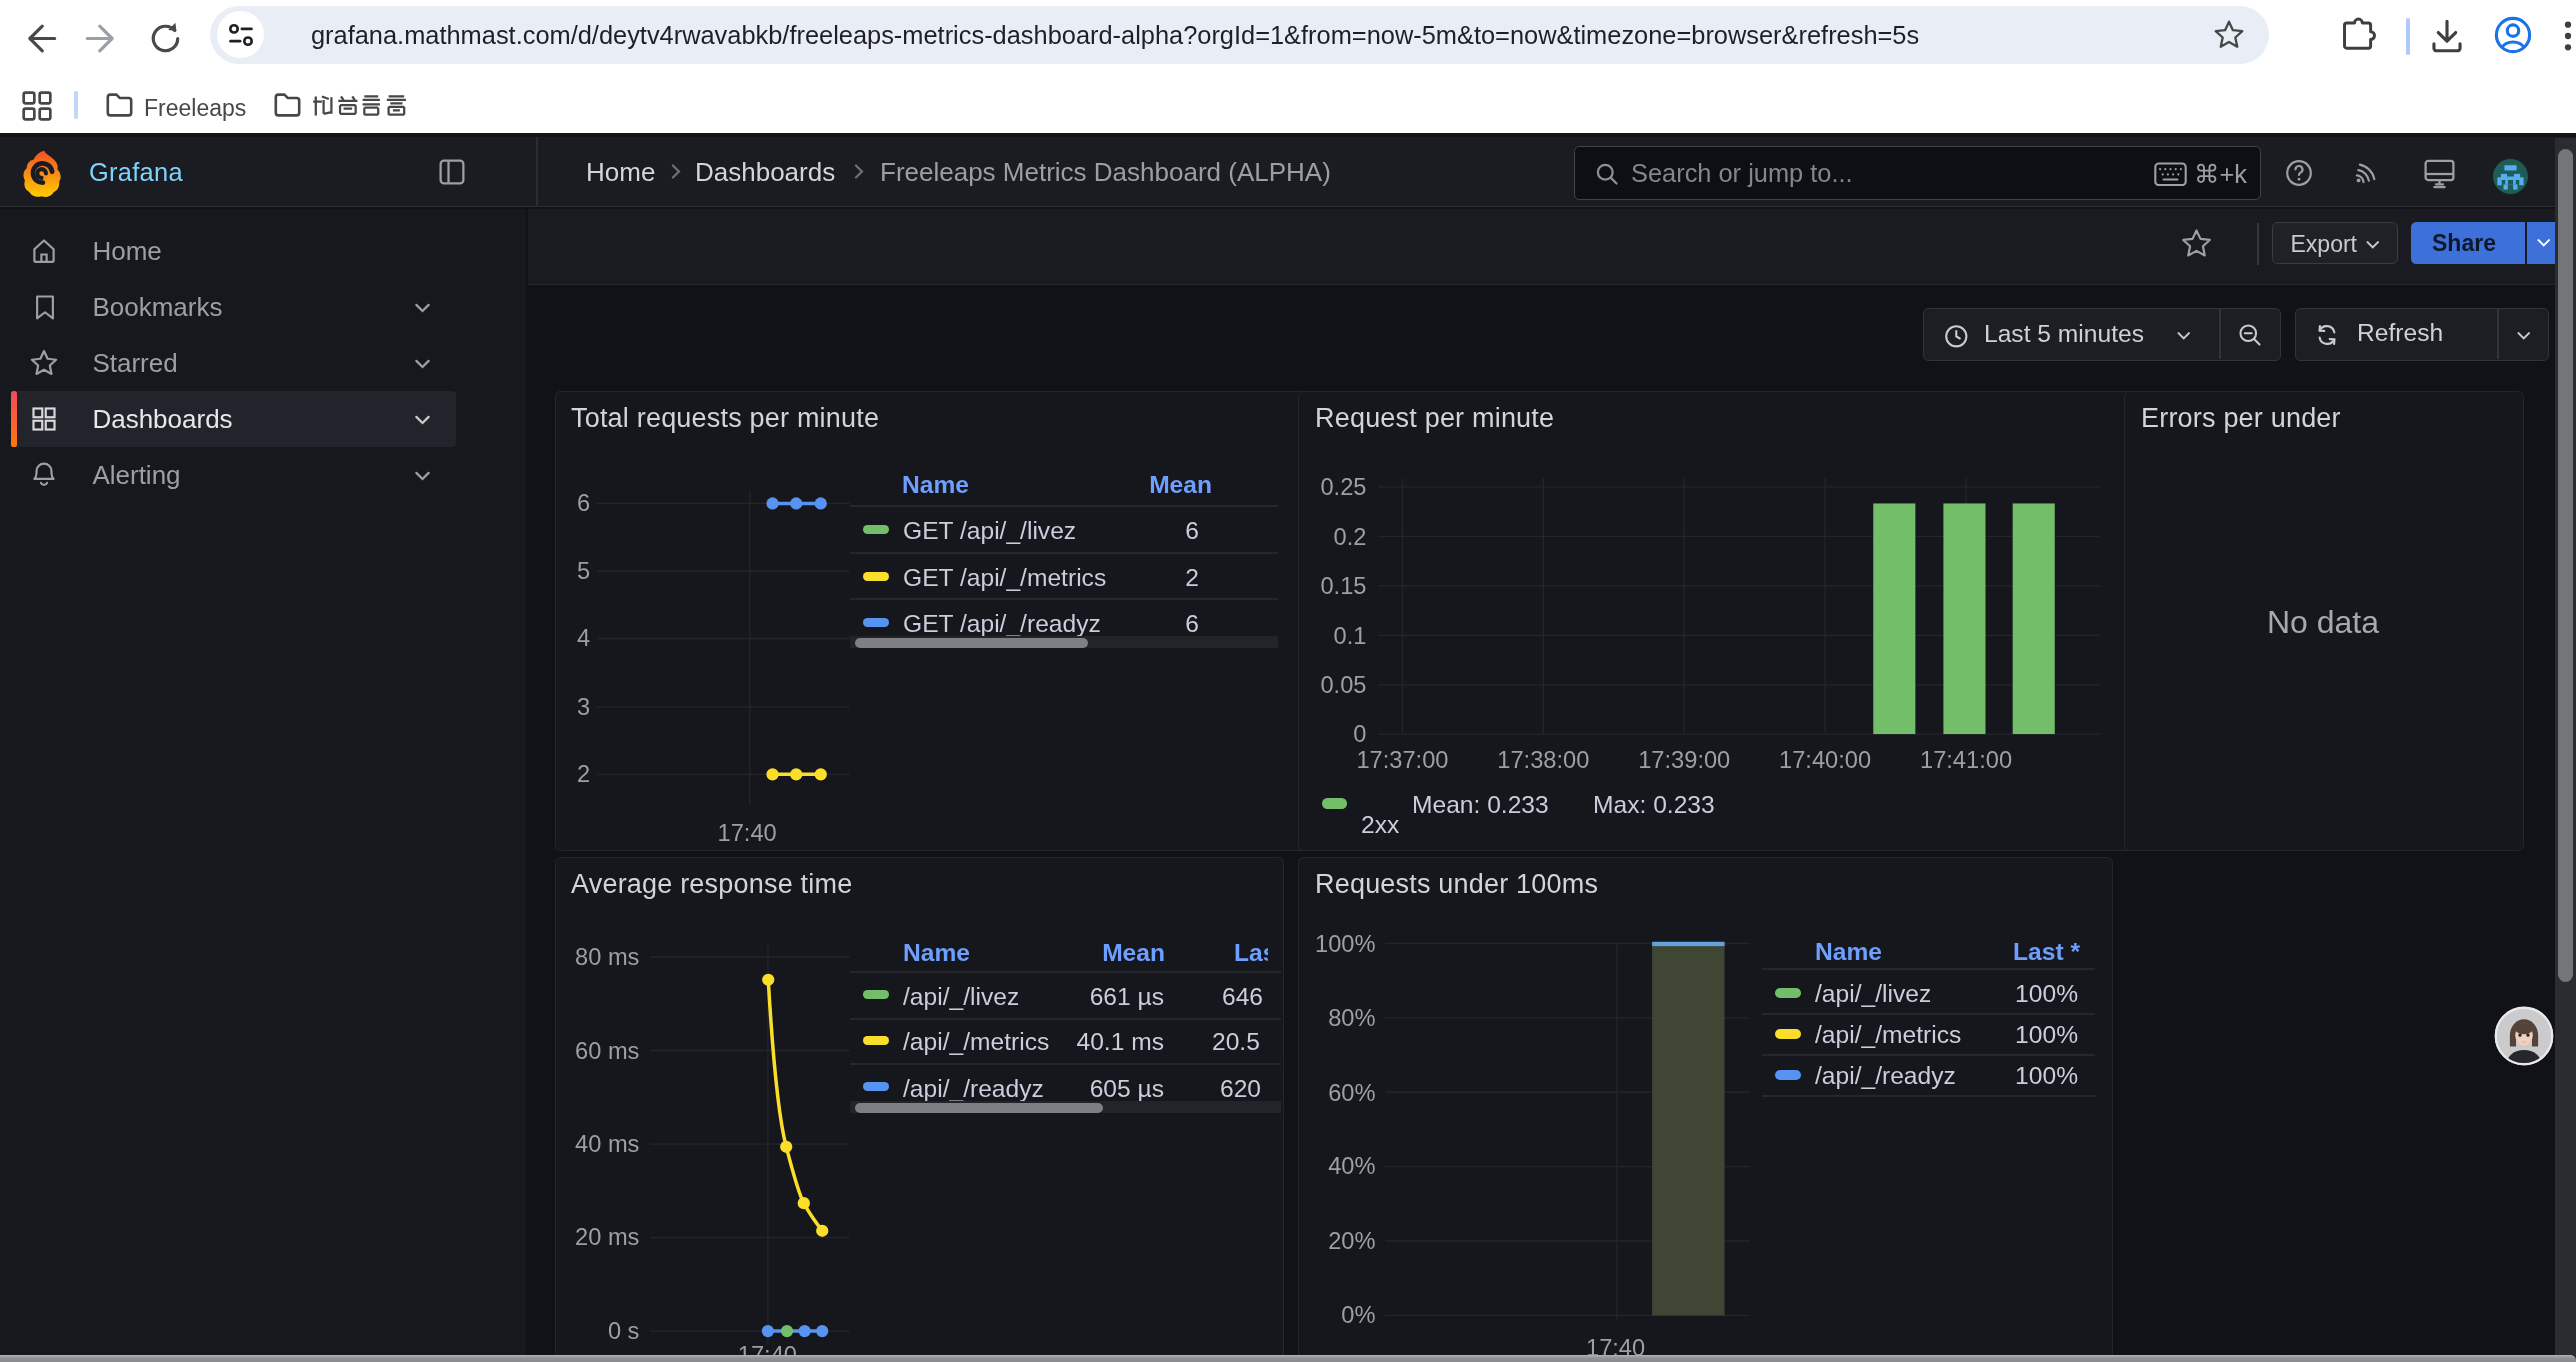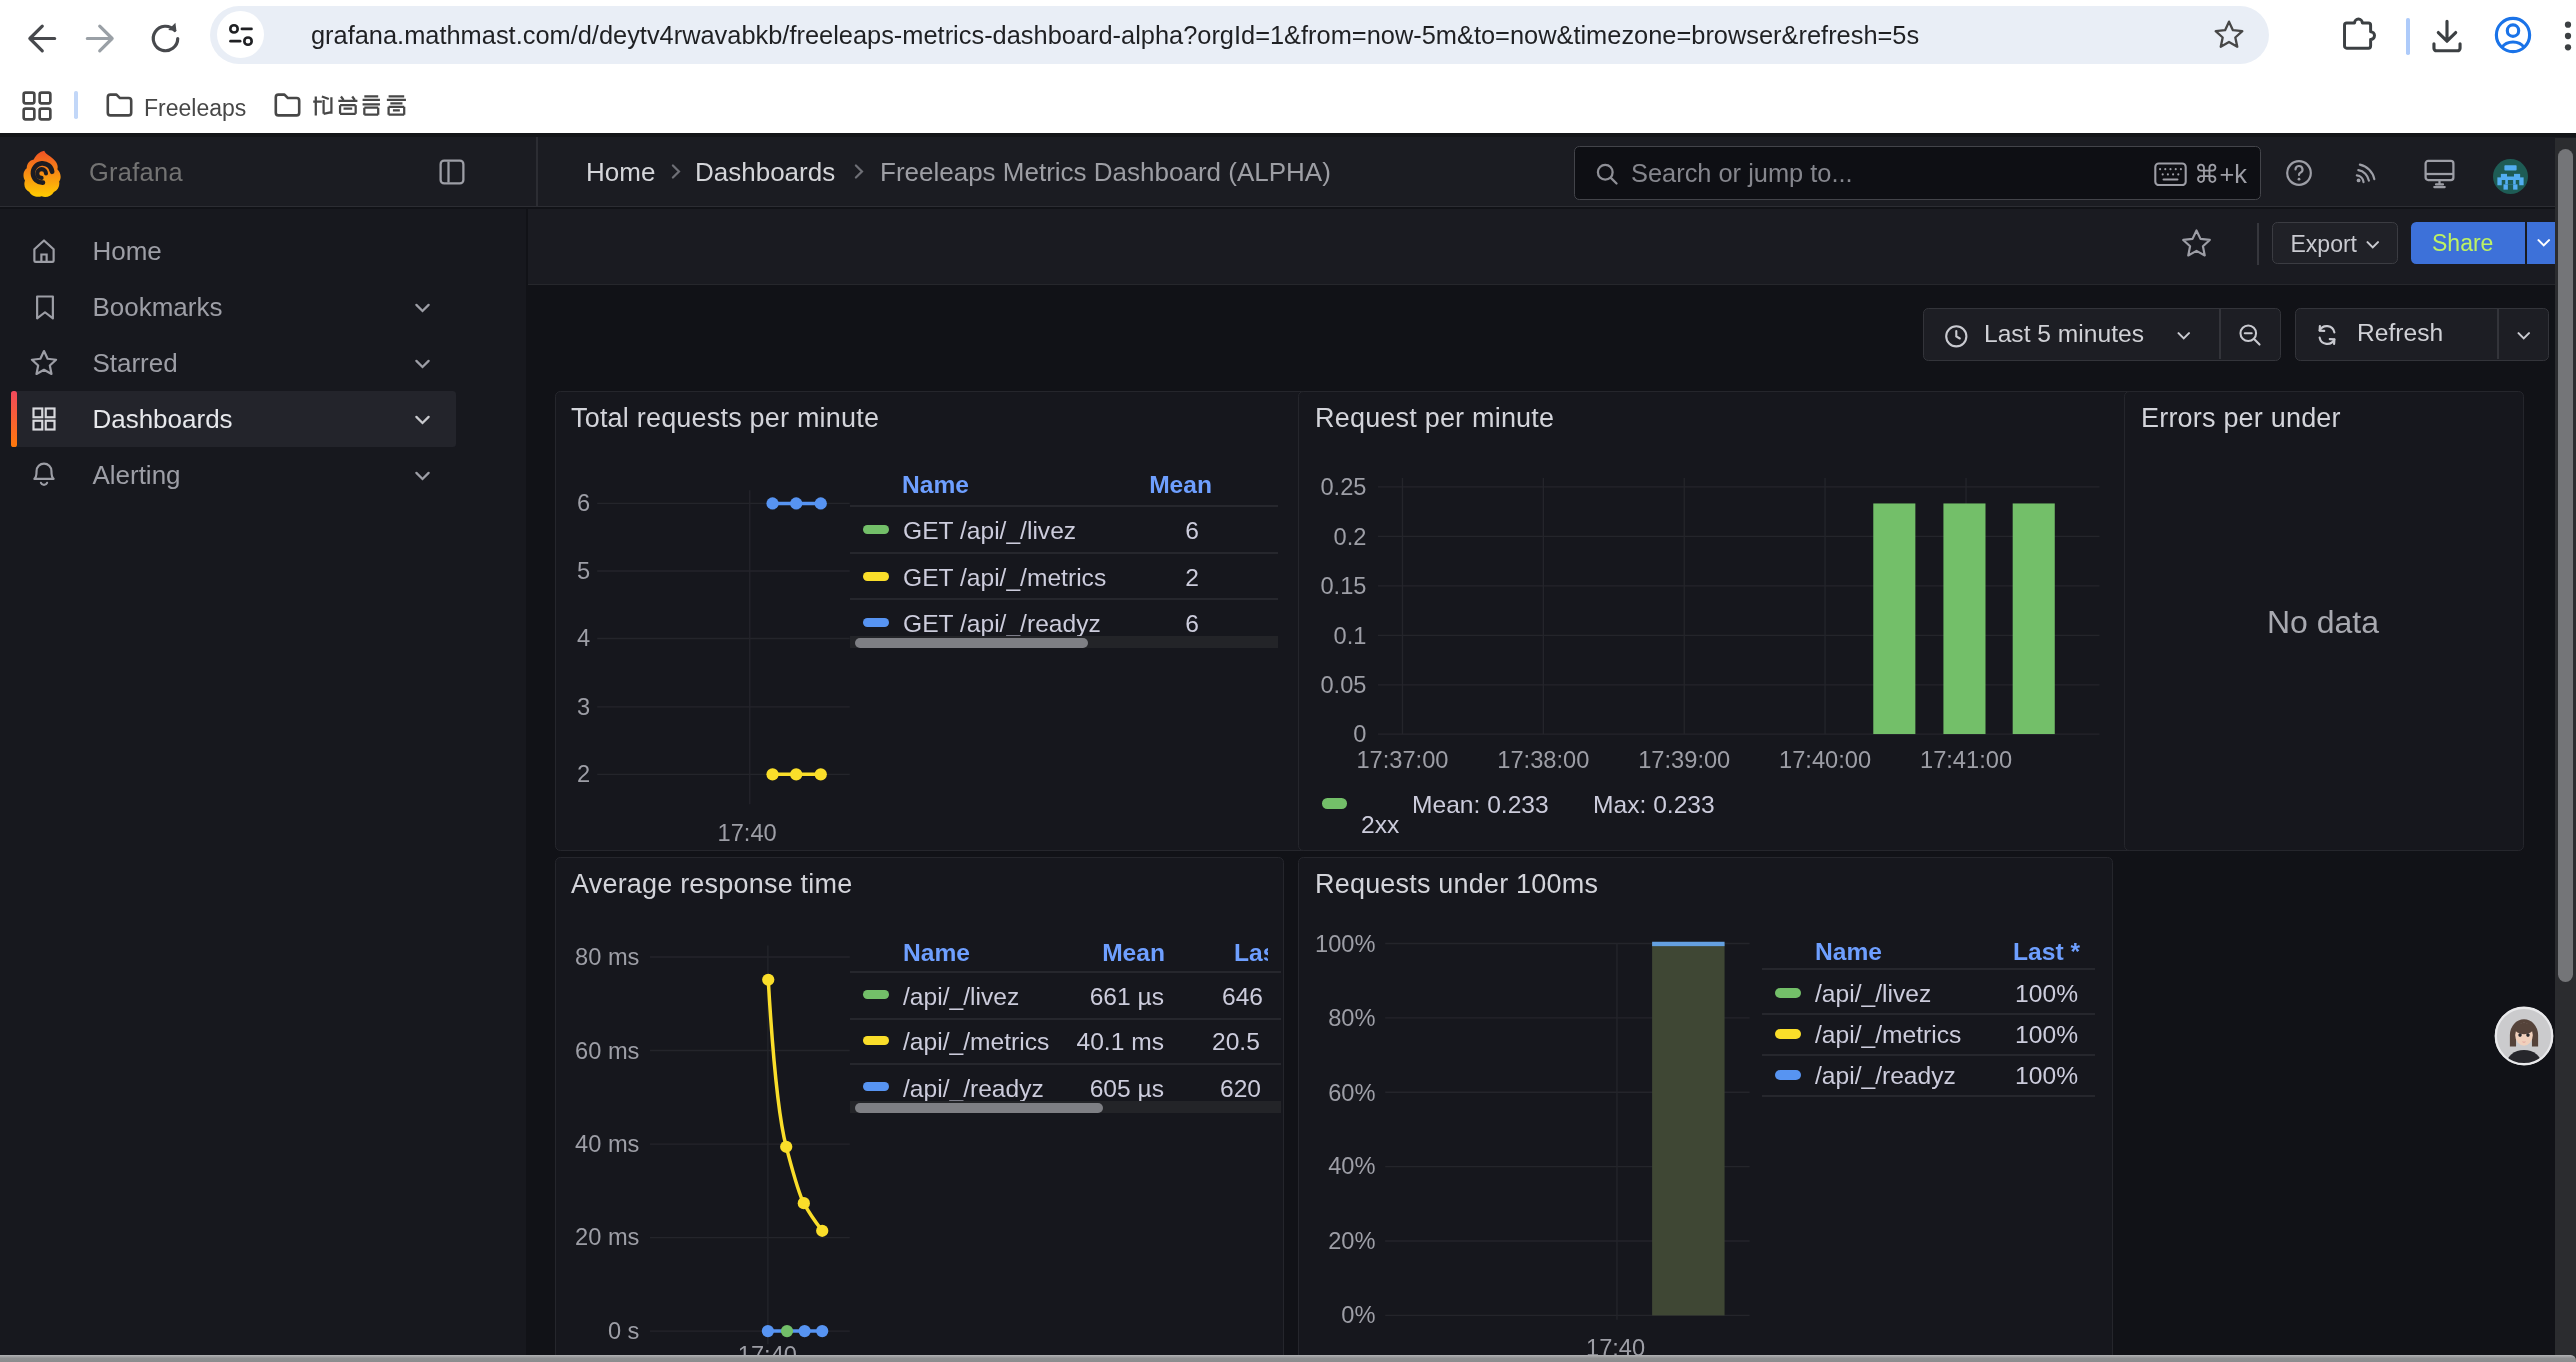--- a/index.html
+++ b/index.html
@@ -114,21 +114,21 @@
       <defs>
         <linearGradient id="glogo" x1="0" y1="0" x2="0" y2="1">
           <stop offset="0" stop-color="#f05125"></stop>
           <stop offset="1" stop-color="#fc0"></stop>
         </linearGradient>
       </defs>
       <path d="M24 2 C26 7 32 8 36 13 C39 16 40 20 39 23 C43 27 44 33 41 37 C42 42 40 47 35 49 C32 54 26 56 21 54 C15 56 9 53 7 49 C2 47 0 41 2 36 C-1 31 0 25 4 22 C4 17 7 13 12 12 C14 7 19 3 24 2 Z" fill="url(#glogo)"></path>
       <path d="M33 26 a11 11 0 1 0 -10.5 12.4" fill="none" stroke="#1b1c22" stroke-width="5.4" stroke-linecap="round"></path>
       <path d="M26 28 a5 5 0 1 0 -5 5" fill="none" stroke="#1b1c22" stroke-width="4.6" stroke-linecap="round"></path>
     </svg>
-    <div class="abs" style="left:89px; top:21px; font-size:25.4px; color:#737373; letter-spacing:0.3px;">Grafana</div>
+    <div class="abs" style="left:89px; top:21px; font-size:25.4px; color:#7dd3fc; letter-spacing:0.3px;">Grafana</div>
     <svg class="abs" style="left:438px; top:21px;" width="28" height="28" viewBox="0 0 32 32">
       <rect x="3" y="3" width="26" height="26" rx="4" fill="none" stroke="#9d9ea6" stroke-width="2.6"></rect>
       <line x1="12" y1="4" x2="12" y2="28" stroke="#9d9ea6" stroke-width="2.6"></line>
     </svg>
 
     <div class="abs" style="left:586px; top:20px; font-size:26px; color:#d4d5d9; font-weight:500;">Home</div>
     <svg class="abs" style="left:666px; top:25.4px;" width="19" height="19" viewBox="0 0 22 22">
       <path d="M8 4 l7 7 -7 7" stroke="#6e6f76" stroke-width="2.6" fill="none" stroke-linecap="round"></path>
     </svg>
     <div class="abs" style="left:695px; top:20px; font-size:26px; color:#d4d5d9; font-weight:500;">Dashboards</div>
@@ -262,21 +262,21 @@
       <path d="M19 4 l4.6 9.7 10.7 1.2 -7.9 7.3 2.1 10.6 -9.5 -5.3 -9.5 5.3 2.1 -10.6 -7.9 -7.3 10.7 -1.2 z" fill="none" stroke="#9d9ea6" stroke-width="2.5" stroke-linejoin="round"></path>
     </svg>
     <div class="abs" style="left:1729px; top:14px; width:1.8px; height:42px; background:#36373d;"></div>
     <div class="abs" style="left:1744px; top:13px; width:126px; height:42px; background:#202127; border:1.8px solid #3b3c42; border-radius:5.3px;">
       <div class="abs" style="left:17.5px; top:8px; font-size:23px; color:#c9cad0;">Export</div>
       <svg class="abs" style="left:91px; top:13px;" width="17.5" height="17.5" viewBox="0 0 20 20">
         <path d="M4 7 l6 6 6 -6" stroke="#c9cad0" stroke-width="2.4" fill="none" stroke-linecap="round"></path>
       </svg>
     </div>
     <div class="abs" style="left:1883px; top:13px; width:114px; height:42px; background:#3d71d9; border-radius:5.3px 0 0 5.3px;">
-      <div class="abs" style="left:21px; top:8px; font-size:23px; color:#bef264; font-weight:400;">Share</div>
+      <div class="abs" style="left:21px; top:8px; font-size:23px; color:#0f172a; font-weight:700;">Share</div>
     </div>
     <div class="abs" style="left:1999px; top:13px; width:33px; height:42px; background:#3d71d9; border-radius:0 5.3px 5.3px 0;">
       <svg class="abs" style="left:8px; top:12.3px;" width="17.5" height="17.5" viewBox="0 0 20 20">
         <path d="M4 7 l6 6 6 -6" stroke="#ffffff" stroke-width="2.4" fill="none" stroke-linecap="round"></path>
       </svg>
     </div>
   </div>
 
   <div class="abs" style="left:1923px; top:308px; width:358px; height:53px; background:#1d1e24; border:1.8px solid #33343a; border-radius:5.3px;">
     <svg class="abs" style="left:20px; top:15px;" width="24.6" height="24.6" viewBox="0 0 28 28">

